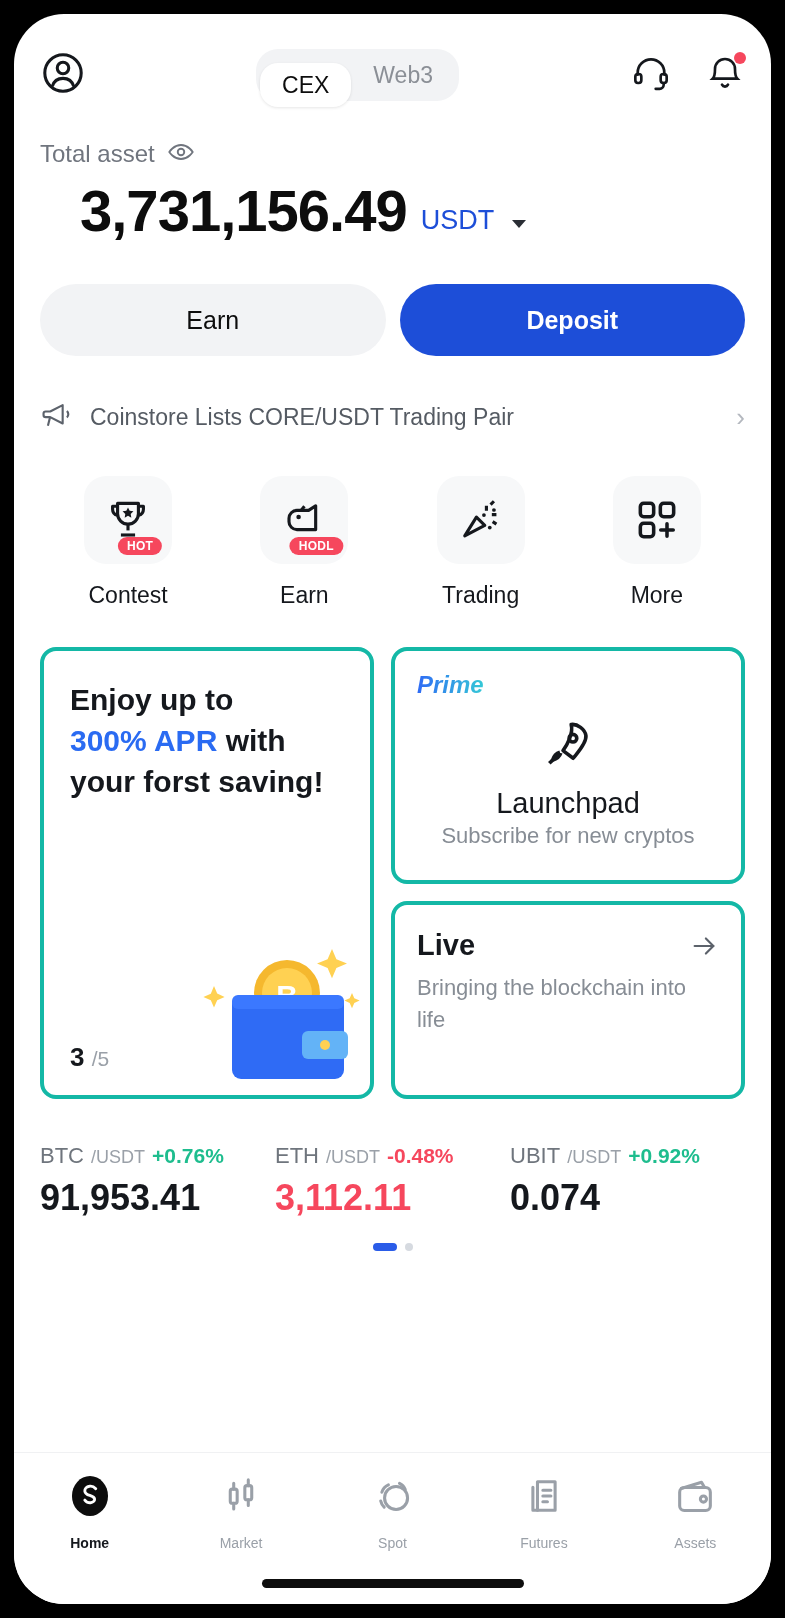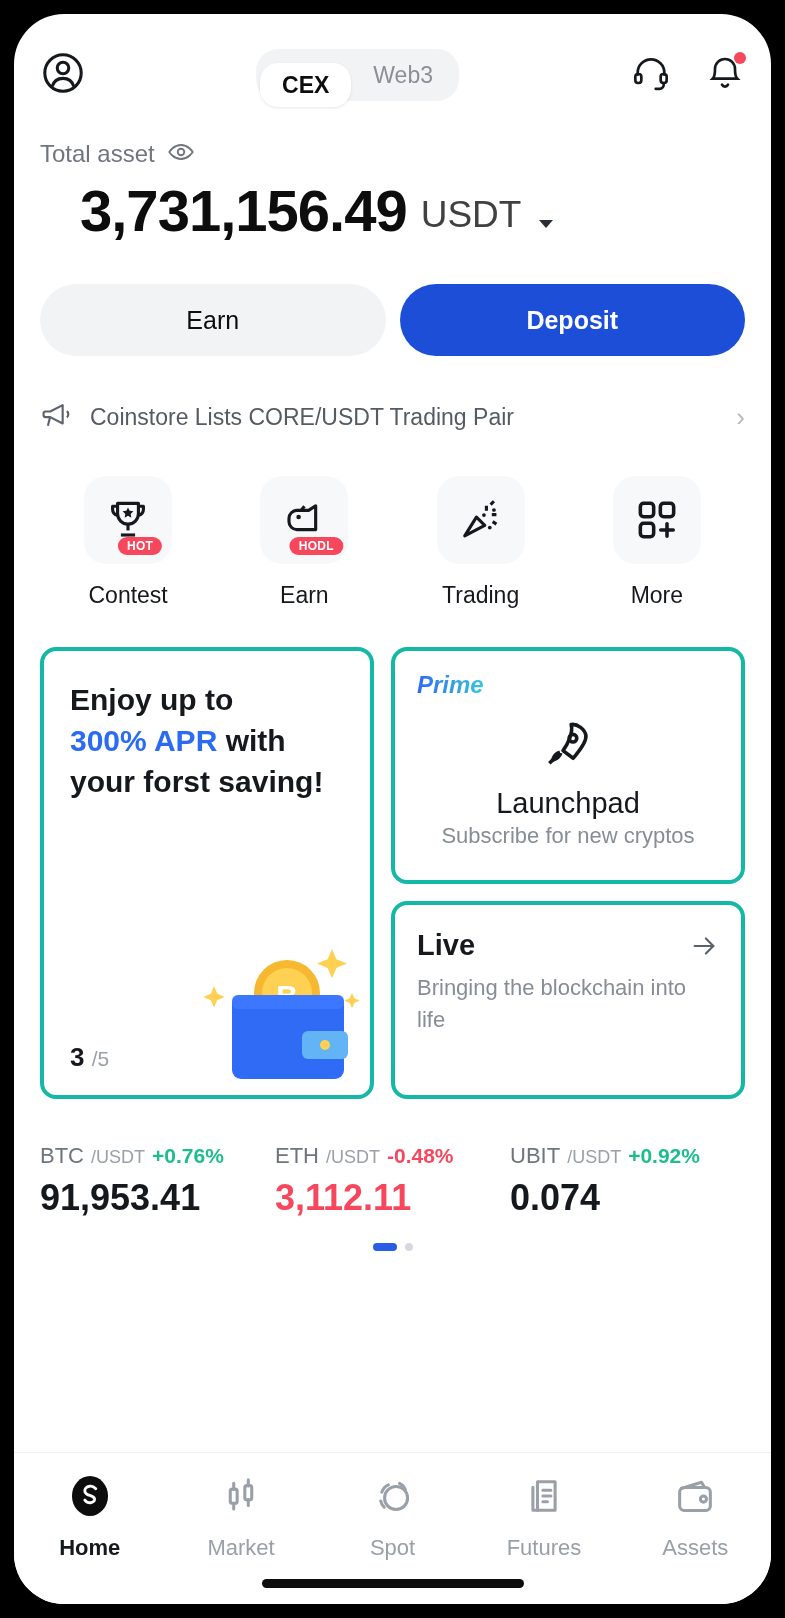--- a/index.html
+++ b/index.html
@@ -40,38 +40,38 @@
     border-radius:22px;
     padding:4px;
     height:52px;
   }
   .seg-item {
     padding:0 22px; height:44px;
     display:flex; align-items:center;
     font-size:23px; color:#8b8f96; border-radius:18px;
   }
   .seg-item.active {
-    background:#fff; color:#0d0d0d; font-weight:bold;
+    background:#fff; color:#0d0d0d; font-weight:normal;
     box-shadow:0 1px 3px rgba(0,0,0,.10);
     margin-top:20px;
   }
   .bell-wrap { position:relative; }
   .bell-dot {
     position:absolute; right:-1px; top:-1px;
     width:12px; height:12px; border-radius:50%;
     background:#f6475d;
   }
 
   
   .asset { padding:32px 26px 0 26px; }
   .asset-label-row { display:flex; align-items:center; gap:12px; }
   .asset-label { font-size:24px; color:#70757e; }
   .asset-amount-row { display:flex; align-items:flex-end; gap:14px; margin-top:12px;margin-left:40px; }
   .asset-amount { font-size:58px; font-weight:bold; color:#0d0d0d; letter-spacing:-1px; line-height:1; }
-  .asset-cur { font-size:37px; color:#404040; padding-bottom:4px; }
+  .asset-cur { font-size:27px; color:#1d4ed8; padding-bottom:4px; }
   .caret-d {
     width:0;height:0;
     border-left:7px solid transparent;
     border-right:7px solid transparent;
     border-top:8px solid #2a2e35;
     margin-bottom:12px; margin-left:4px;
   }
 
   
   .actions { display:flex; gap:14px; padding:44px 26px 0 26px; }
@@ -157,21 +157,21 @@
   .dot.on { width:24px; background:#2a5ce8; }
 
   
   .nav {
     position:absolute; left:0; right:0; bottom:0;
     height:152px; background:#fff;
     display:flex; align-items:flex-start; padding-top:20px;
     border-top:1px solid #f0f1f3;
   }
   .nav-item { flex:1; display:flex; flex-direction:column; align-items:center; gap:12px; }
-  .nav-label { font-size:22px; color:#9aa0a8;text-align:right; }
+  .nav-label { font-size:14px; color:#9aa0a8;text-align:right; }
   .nav-item.active .nav-label { color:#15181d; font-weight:bold; }
   .home-bar {
     position:absolute; left:50%; transform:translateX(-50%); bottom:16px;
     width:262px; height:9px; border-radius:5px; background:#0d0d0d;
   }
 </style>
 </head>
 <body>
 
 <div class="phone">

